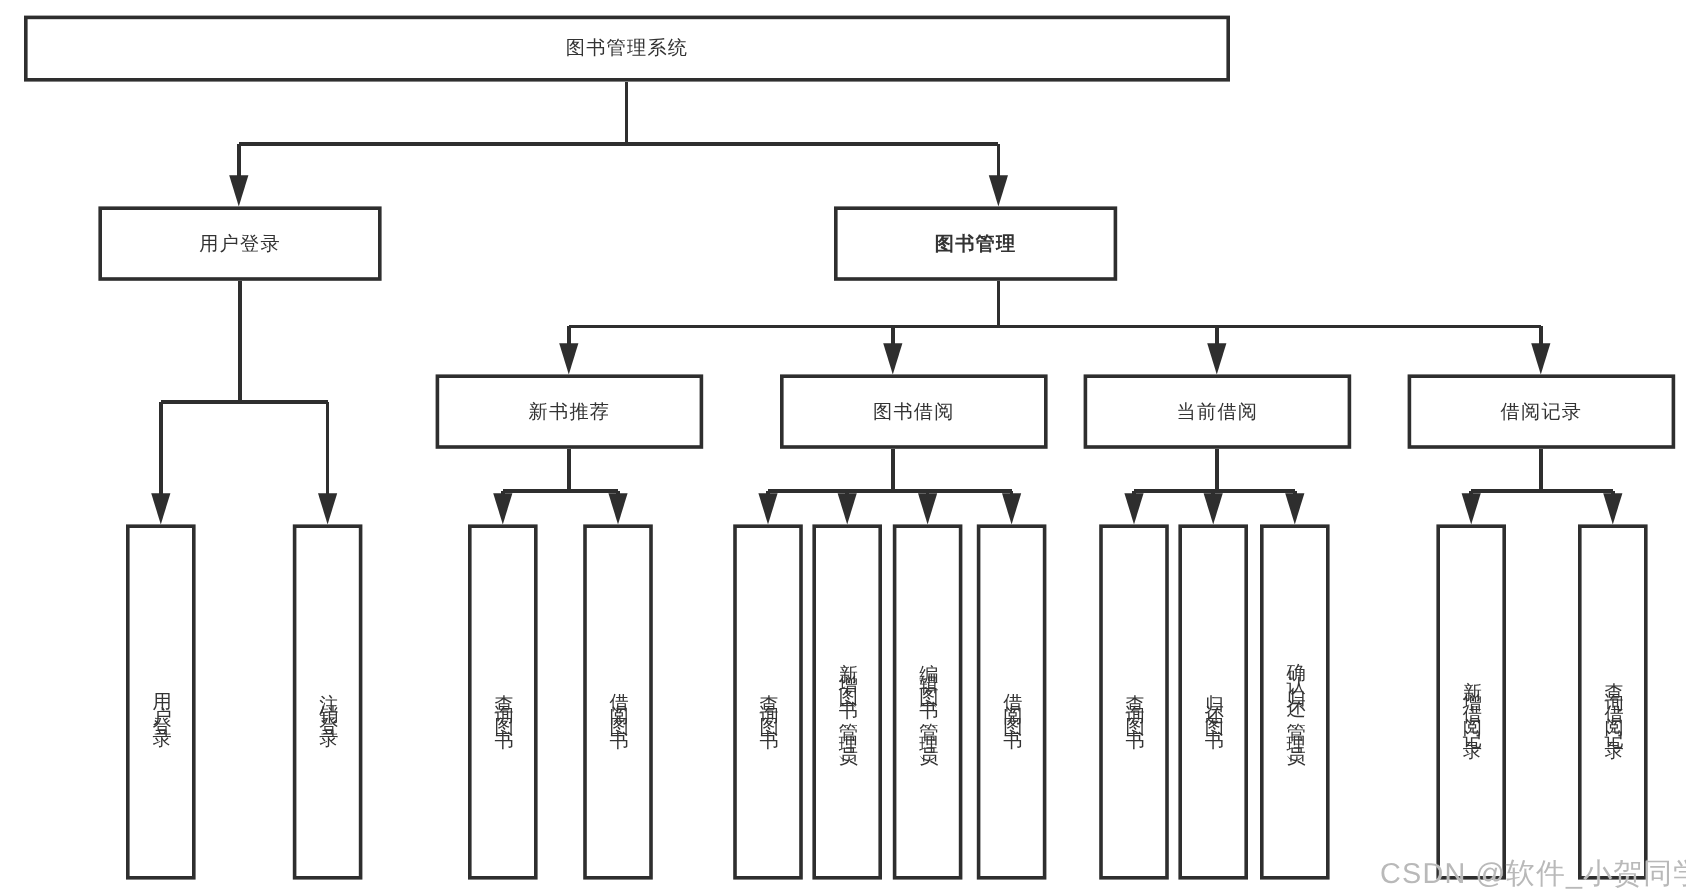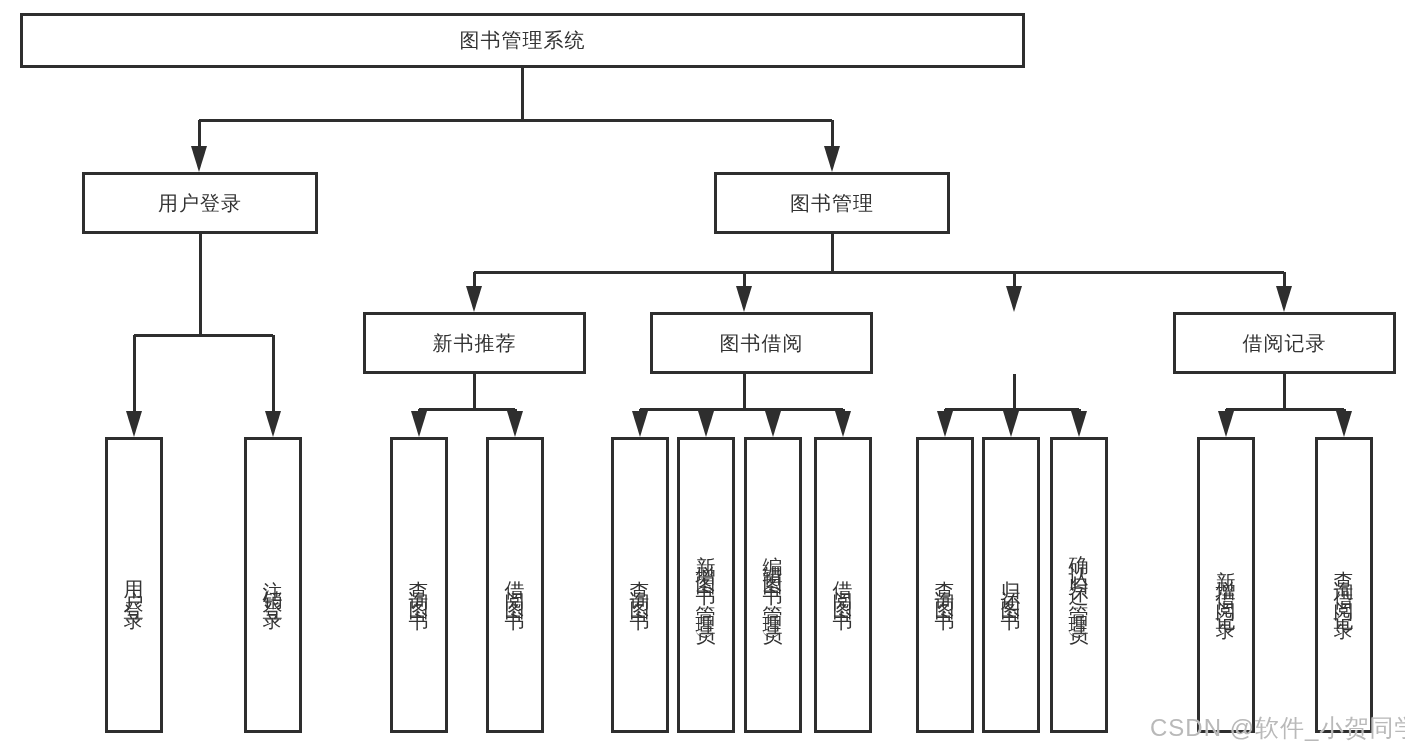--- a/index.html
+++ b/index.html
@@ -24,21 +24,21 @@
     z-index: 1;
   }
   .node {
     position: absolute;
     background: #ffffff;
     border: 3px solid #2e2e2e;
     display: flex;
     align-items: center;
     justify-content: center;
     color: #333333;
-    font-size: 20px;
+    font-size: 16px;
     z-index: 2;
     letter-spacing: 1px;
   }
   .vnode {
     writing-mode: vertical-rl;
     text-orientation: upright;
   }
   .vnode .vtext {
     letter-spacing: 10px;
     line-height: 1;
@@ -97,29 +97,32 @@
     </g>
   </svg>
 
   <div class="node lvl1">
     <span>图书管理系统</span>
   </div>
 
   <div class="node lvl2" style="left:82px; width:236px;">
     <span>用户登录</span>
   </div>
-  <div class="node lvl2" style="left:714px; width:236px;">
+  <div class="node lvl2" style="left:695px; width:236px;font-weight:bold;">
     <span>图书管理</span>
   </div>
 
   <div class="node lvl3" style="left:363px;">
     <span>新书推荐</span>
   </div>
   <div class="node lvl3" style="left:633px;margin-left:17px;">
     <span>图书借阅</span>
+  </div>
+  <div class="node lvl3" style="left:903px;">
+    <span>当前借阅</span>
   </div>
   <div class="node lvl3" style="left:1173px;text-align:right;">
     <span>借阅记录</span>
   </div>
 
   <div class="node vnode leaf" style="left:105px;">
     <span class="vtext">用户登录</span>
   </div>
   <div class="node vnode leaf" style="left:244px;">
     <span class="vtext">注销登录</span>

